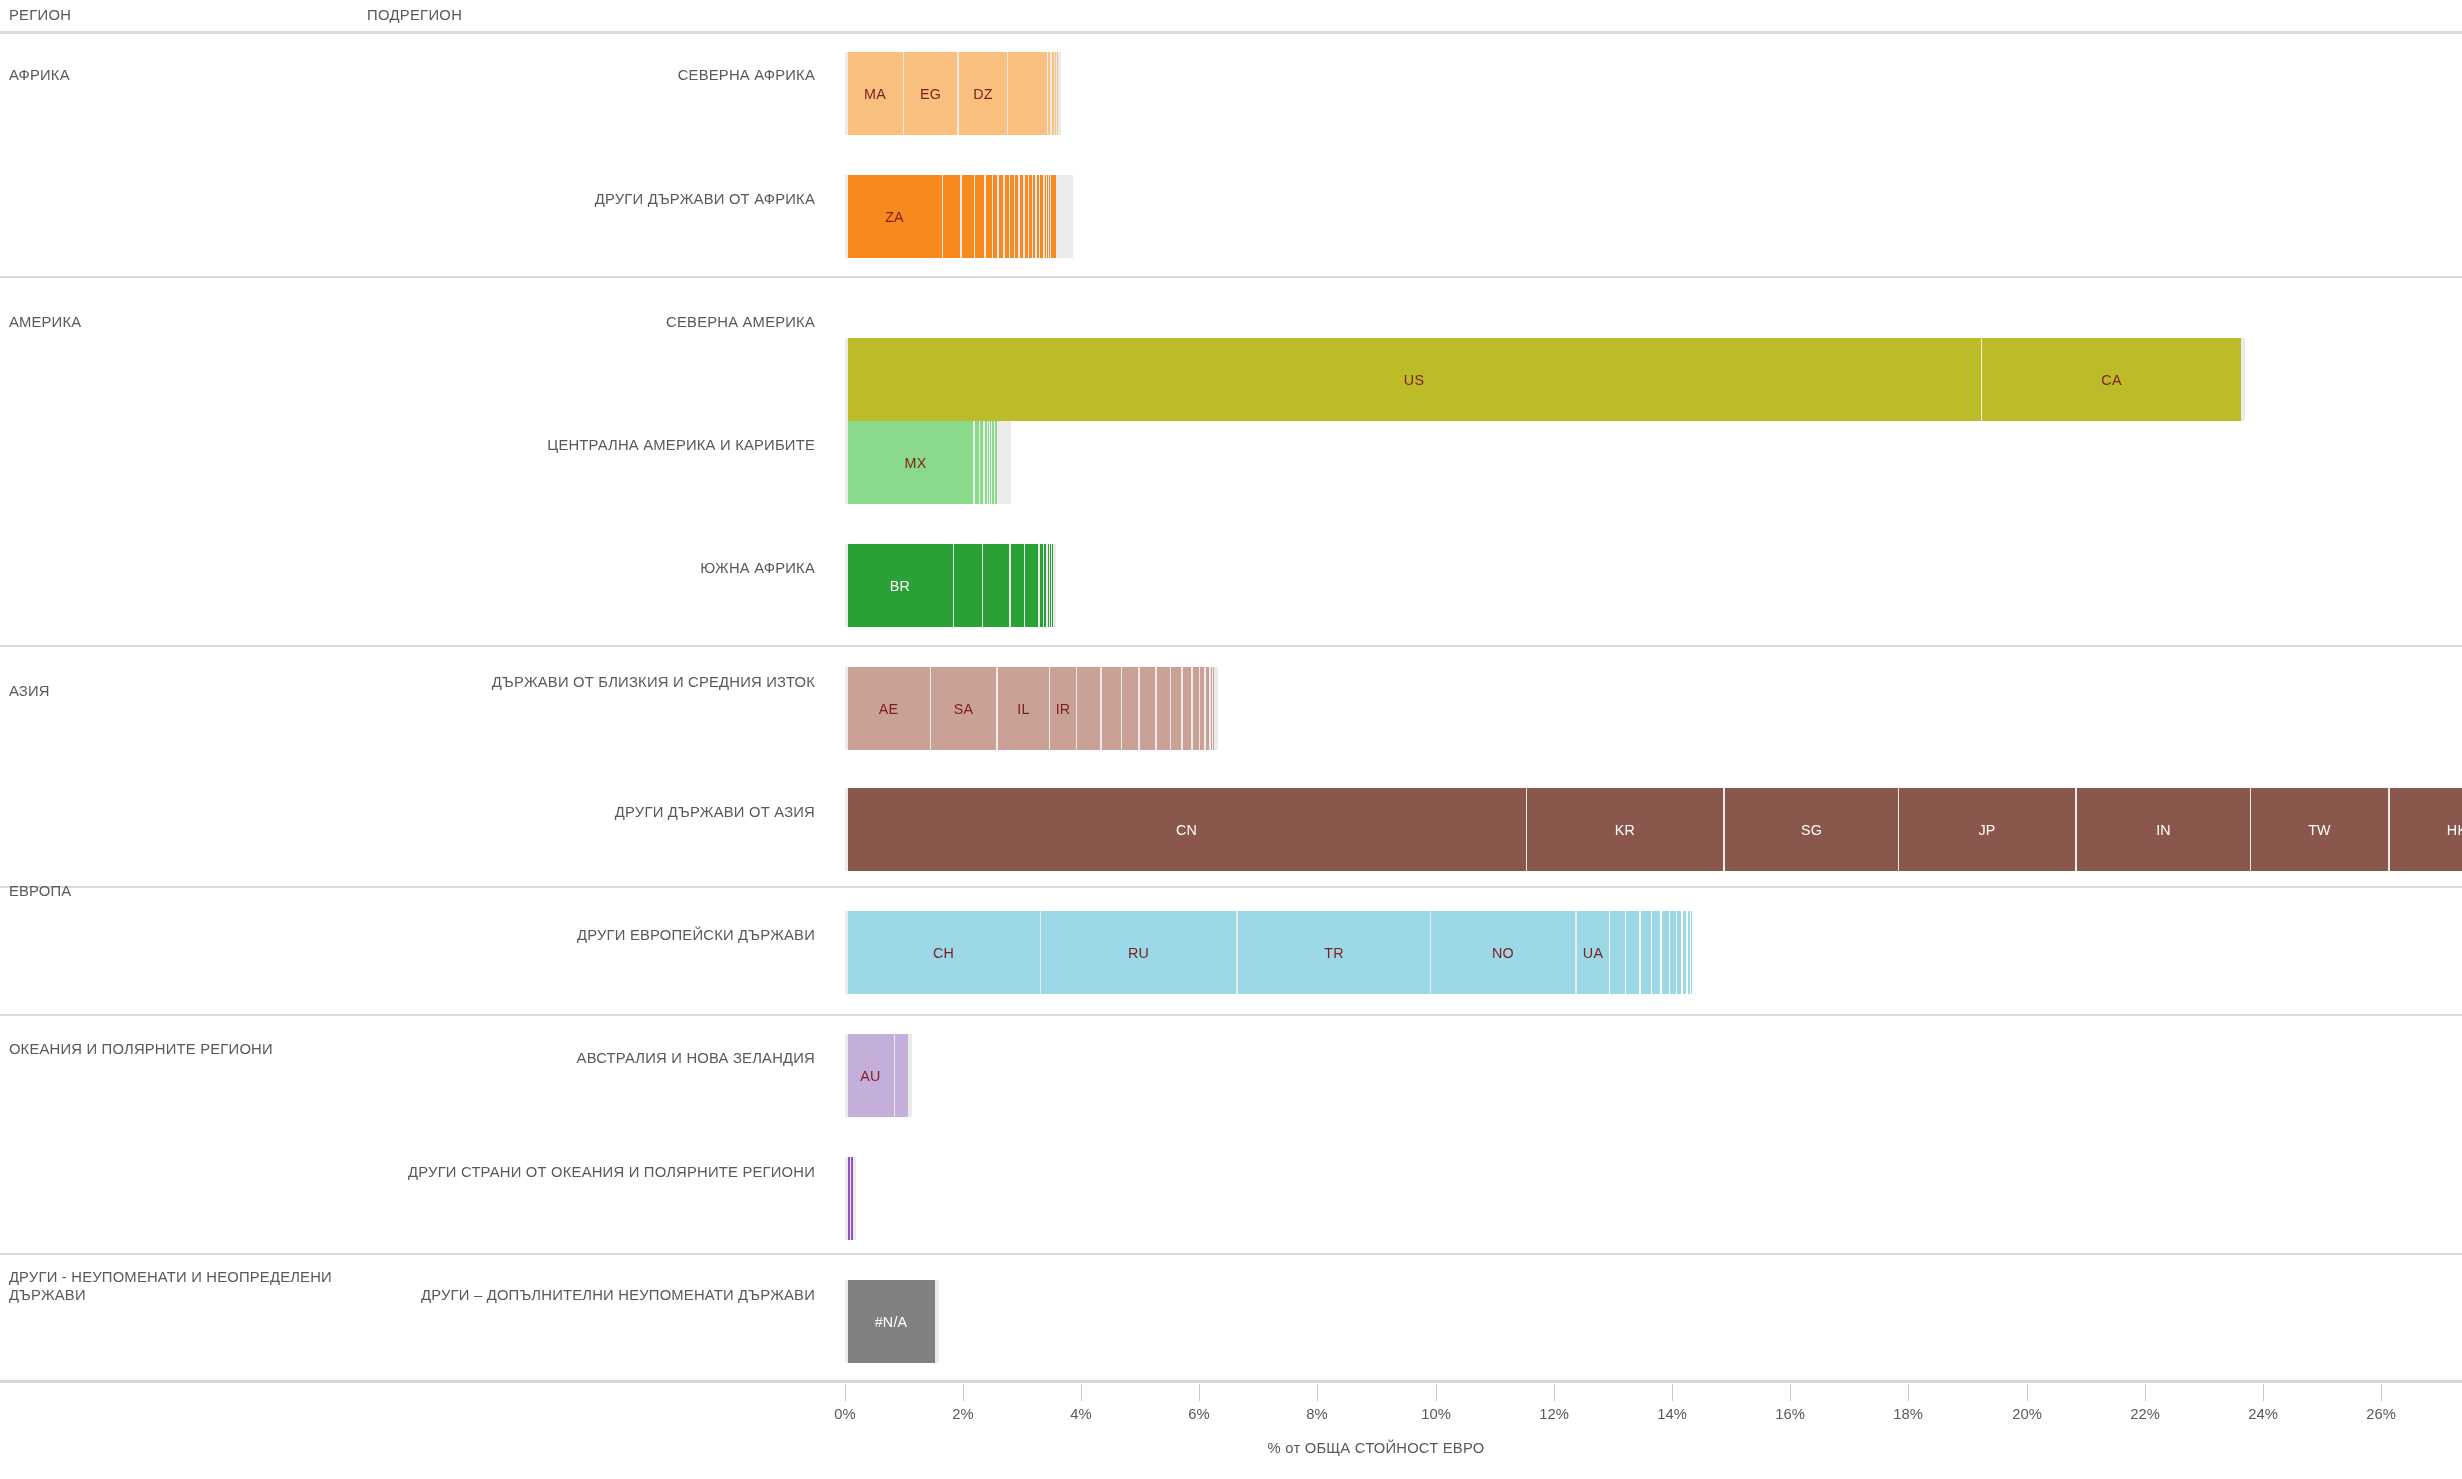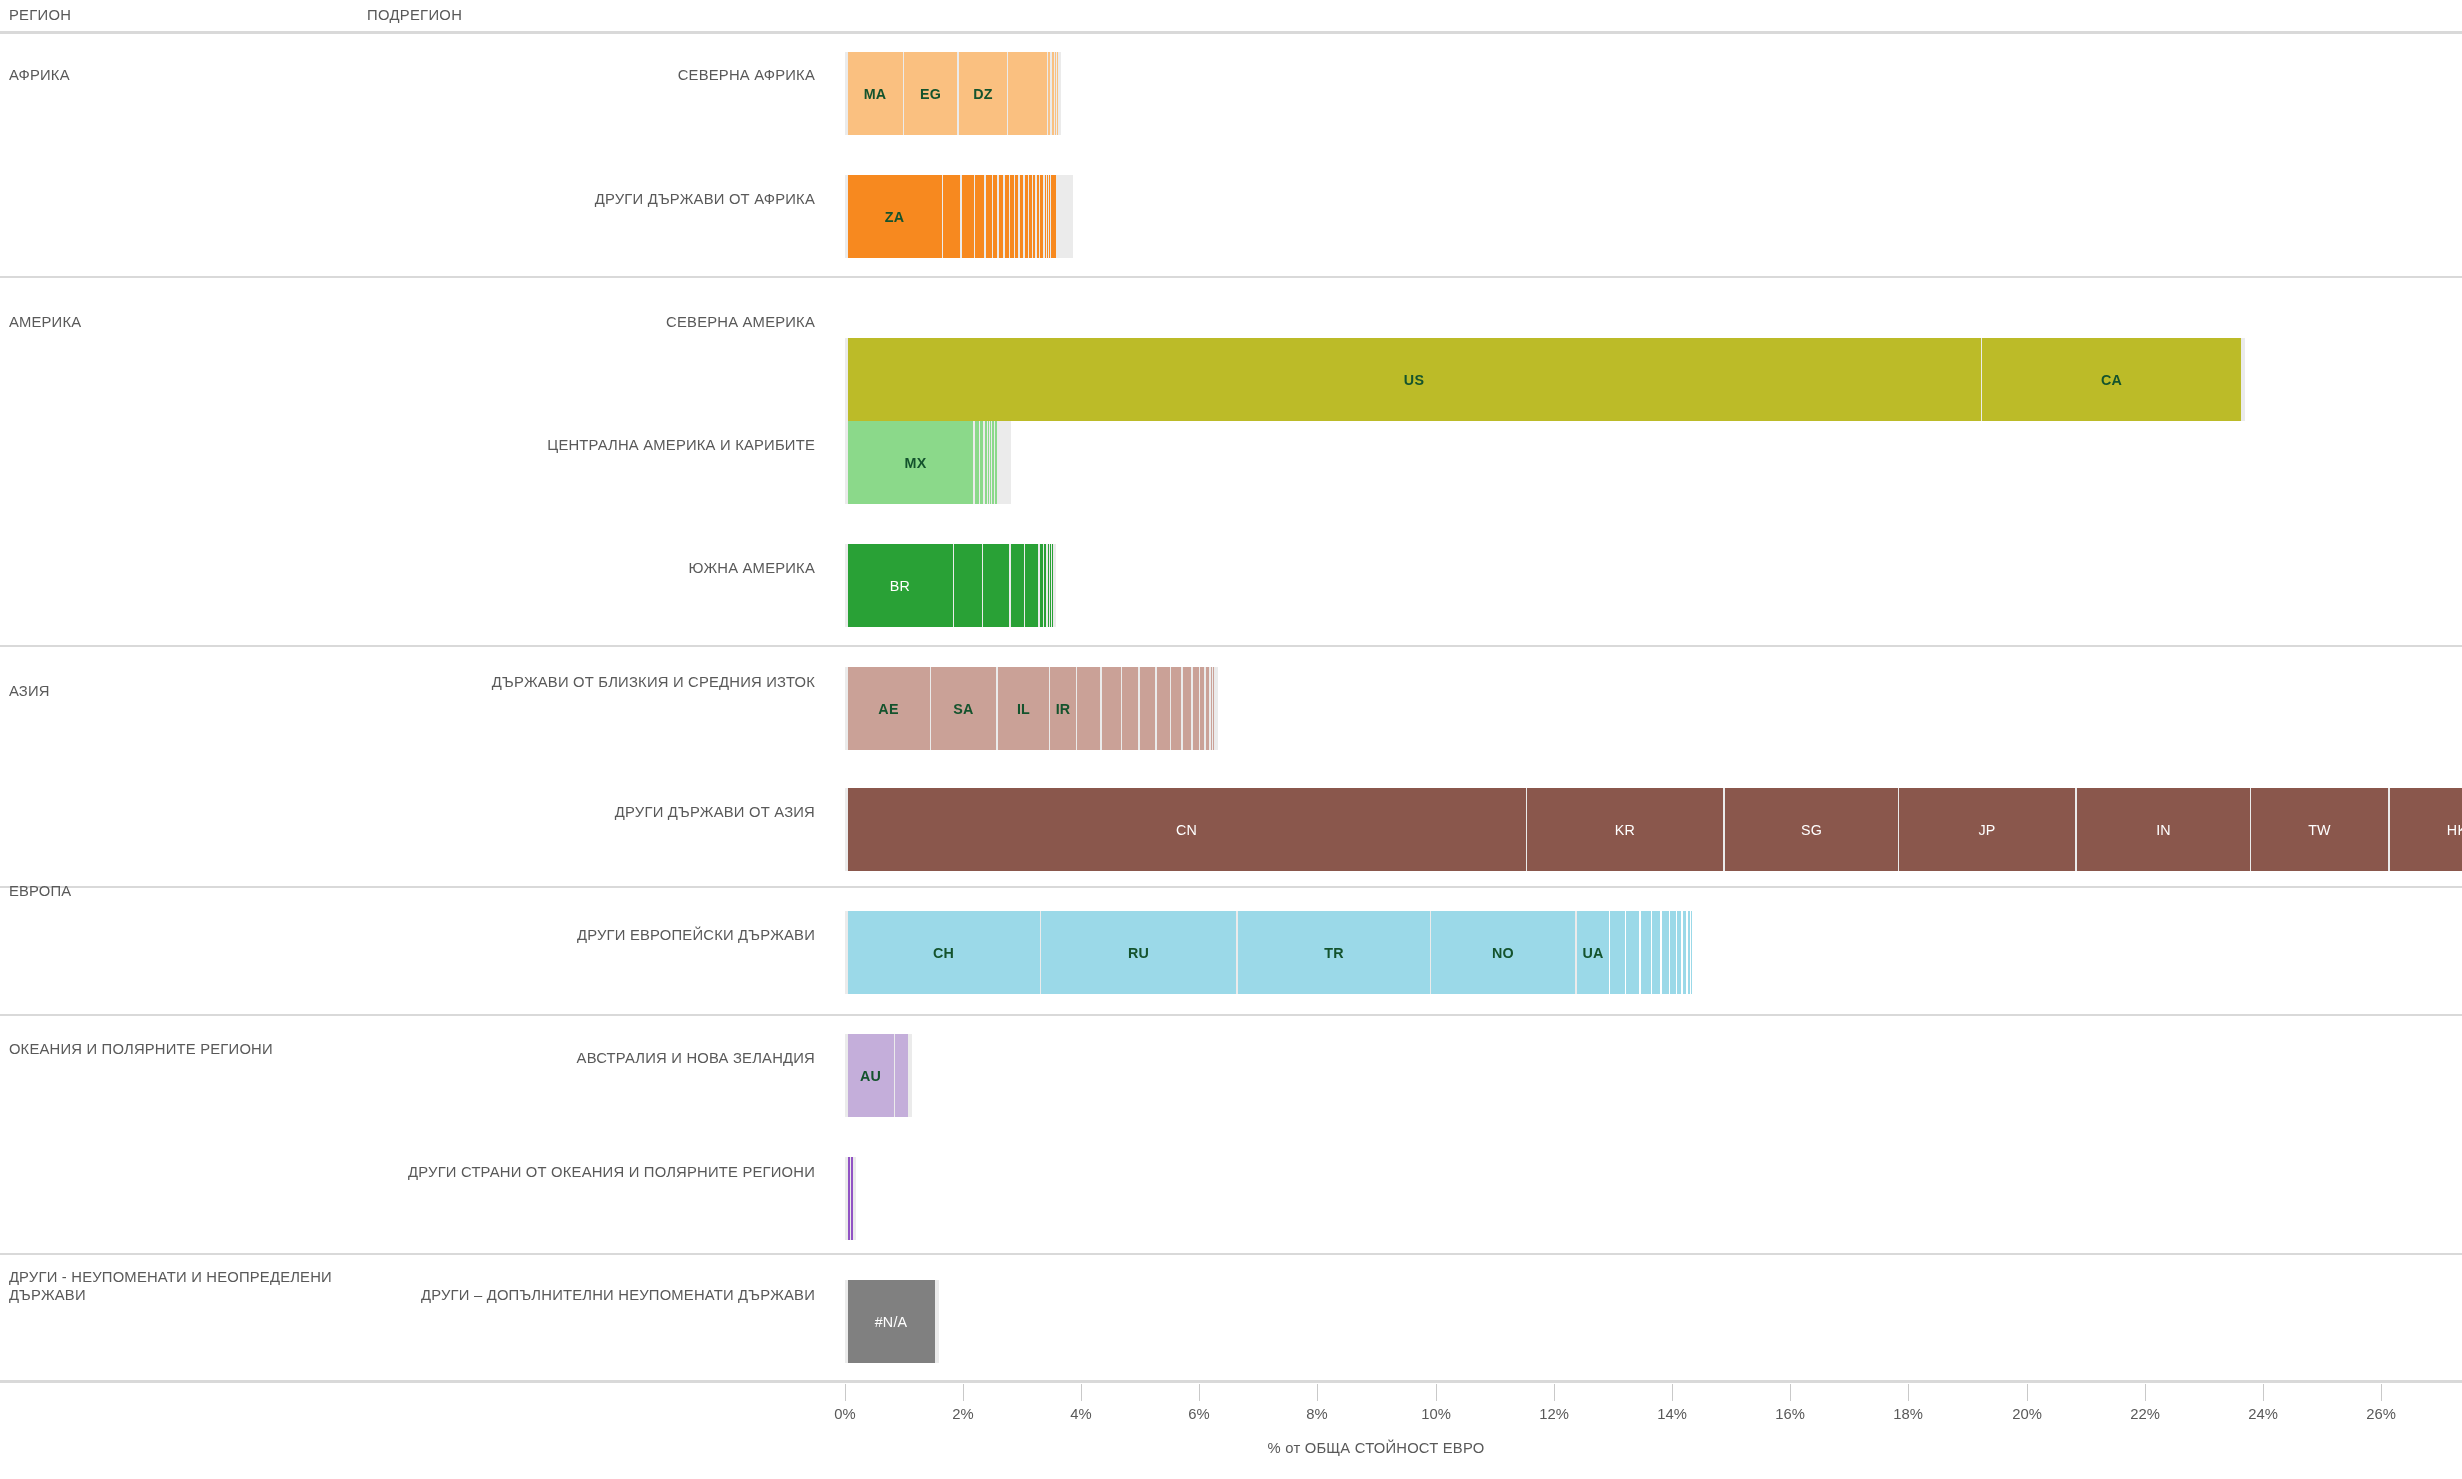--- a/index.html
+++ b/index.html
@@ -64,21 +64,21 @@
     position: absolute; top: 0; height: 83px;
     overflow: hidden;
     display: flex; align-items: center; justify-content: center;
   }
   .seg-label {
     font-size: 14.3px;
     letter-spacing: 0.2px;
     white-space: nowrap;
     pointer-events: none;
   }
-  .lbl-dark  { color: #14532d; font-weight: bold; }
+  .lbl-dark  { color: #7f1d1d; }
   .lbl-light { color: #ffffff; }
 
   
   .axis-rule {
     position: absolute; left: 0; top: 1380px;
     width: 2805px; height: 2.5px; background: #d9d9d9;
   }
   .tick {
     position: absolute; top: 1384px;
     width: 1px; height: 16.7px; background: #c9c9c9;
@@ -114,21 +114,21 @@
       <div class="group-rule" style="top: 1253px;"></div>
     </div>
 
   <div id="labels-layer">
       <div class="region-label" style="top: 66px;">АФРИКА</div>
       <div class="subregion-label" style="top: 66px;">СЕВЕРНА АФРИКА</div>
       <div class="subregion-label" style="top: 190px;">ДРУГИ ДЪРЖАВИ ОТ АФРИКА</div>
       <div class="region-label" style="top: 313px;">АМЕРИКА</div>
       <div class="subregion-label" style="top: 313px;">СЕВЕРНА АМЕРИКА</div>
       <div class="subregion-label" style="top: 436px;">ЦЕНТРАЛНА АМЕРИКА И КАРИБИТЕ</div>
-      <div class="subregion-label" style="top: 559px;">ЮЖНА АМЕРИКА</div>
+      <div class="subregion-label" style="top: 559px;">ЮЖНА АФРИКА</div>
       <div class="region-label" style="top: 682px;">АЗИЯ</div>
       <div class="subregion-label" style="top: 673px;">ДЪРЖАВИ ОТ БЛИЗКИЯ И СРЕДНИЯ ИЗТОК</div>
       <div class="subregion-label" style="top: 803px;">ДРУГИ ДЪРЖАВИ ОТ АЗИЯ</div>
       <div class="region-label" style="top: 882px;">ЕВРОПА</div>
       <div class="subregion-label" style="top: 926px;">ДРУГИ ЕВРОПЕЙСКИ ДЪРЖАВИ</div>
       <div class="region-label" style="top: 1040px;">ОКЕАНИЯ И ПОЛЯРНИТЕ РЕГИОНИ</div>
       <div class="subregion-label" style="top: 1049px;">АВСТРАЛИЯ И НОВА ЗЕЛАНДИЯ</div>
       <div class="subregion-label" style="top: 1163px;">ДРУГИ СТРАНИ ОТ ОКЕАНИЯ И ПОЛЯРНИТЕ РЕГИОНИ</div>
       <div class="region-label" style="top: 1268px;">ДРУГИ - НЕУПОМЕНАТИ И НЕОПРЕДЕЛЕНИ ДЪРЖАВИ</div>
       <div class="subregion-label" style="top: 1286px;">ДРУГИ – ДОПЪЛНИТЕЛНИ НЕУПОМЕНАТИ ДЪРЖАВИ</div>

